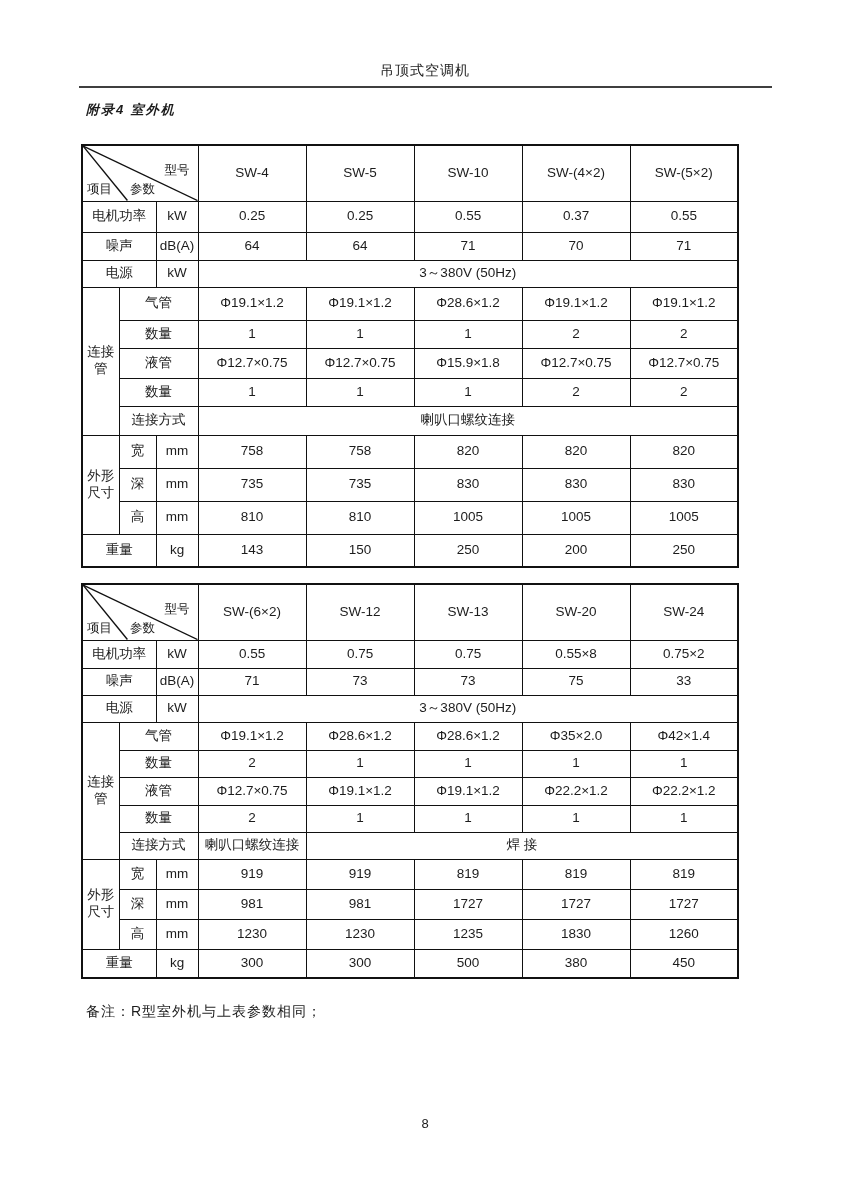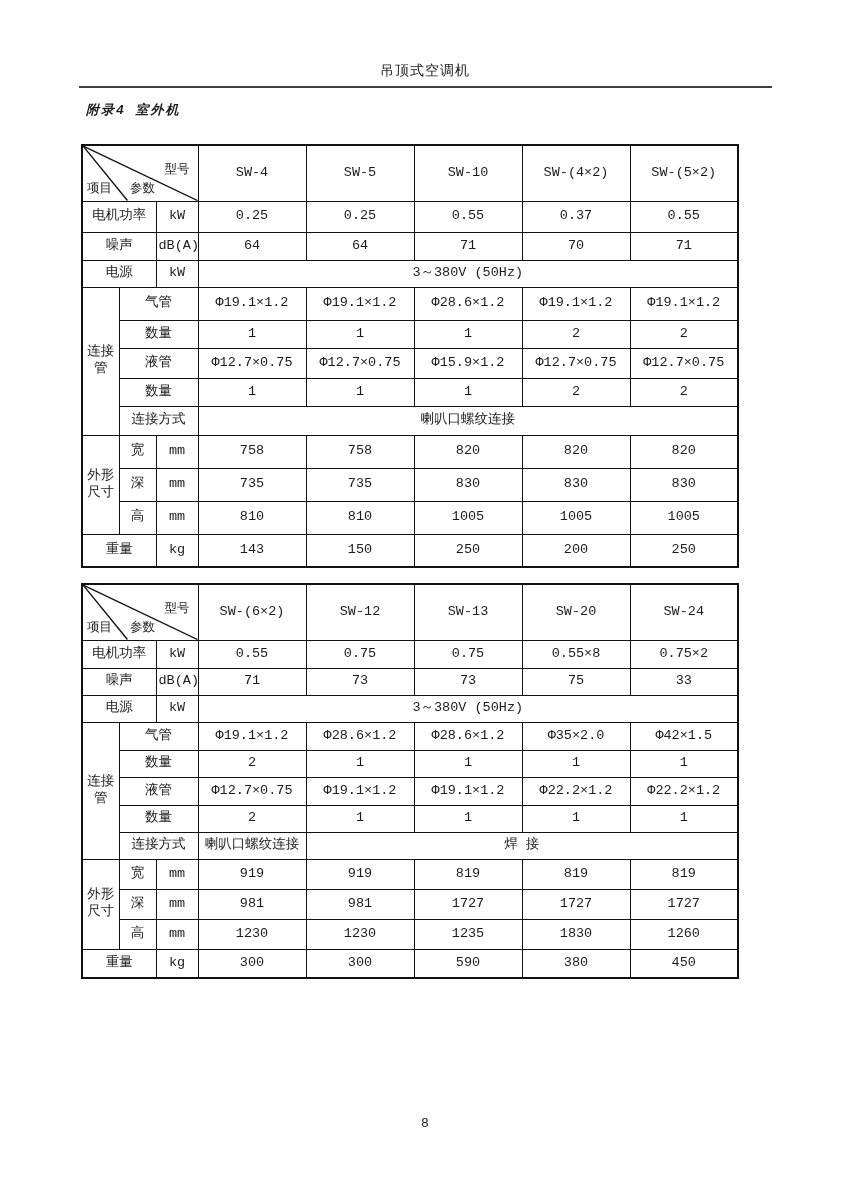--- a/index.html
+++ b/index.html
@@ -1,20 +1,20 @@
 <!DOCTYPE html>
 <html><head>
 <meta charset="utf-8">
 <style>
   * { margin:0; padding:0; box-sizing:border-box; }
   html,body { background:#e8e8e8; }
   .page {
     position:relative; width:850px; height:1202px; margin:0 auto;
     background:#ffffff; color:#1c1c1c;
-    font-family:Liberation Mono, monospace;
+    font-family:Liberation Sans, sans-serif;
   }
   .doc-header { position:absolute; top:62px; left:0; right:0; text-align:center;
     font-size:14px; letter-spacing:1px; }
   .rule { position:absolute; top:86px; left:79px; width:693px; height:2px; background:#3f3f3f; }
   .sec-title { position:absolute; top:101px; left:86px; font-size:13px;
     font-weight:bold; font-style:italic; letter-spacing:2px; }
   table.spec { border-collapse:collapse; table-layout:fixed; width:656px;
     position:absolute; left:81px; border:2px solid #111; }
   .t1 { top:144px; }
   .t2 { top:583px; }
@@ -109,21 +109,21 @@
       <td>1</td>
       <td>1</td>
       <td>1</td>
       <td>2</td>
       <td>2</td>
     </tr>
     <tr class="h30">
       <td colspan="2">液管</td>
       <td>Φ12.7×0.75</td>
       <td>Φ12.7×0.75</td>
-      <td>Φ15.9×1.2</td>
+      <td>Φ15.9×1.8</td>
       <td>Φ12.7×0.75</td>
       <td>Φ12.7×0.75</td>
     </tr>
     <tr class="h28">
       <td colspan="2">数量</td>
       <td>1</td>
       <td>1</td>
       <td>1</td>
       <td>2</td>
       <td>2</td>
@@ -223,21 +223,21 @@
       <td>kW</td>
       <td colspan="5">3～380V (50Hz)</td>
     </tr>
     <tr class="h28">
       <td class="grp" rowspan="5">连接管</td>
       <td colspan="2">气管</td>
       <td>Φ19.1×1.2</td>
       <td>Φ28.6×1.2</td>
       <td>Φ28.6×1.2</td>
       <td>Φ35×2.0</td>
-      <td>Φ42×1.5</td>
+      <td>Φ42×1.4</td>
     </tr>
     <tr class="h27">
       <td colspan="2">数量</td>
       <td>2</td>
       <td>1</td>
       <td>1</td>
       <td>1</td>
       <td>1</td>
     </tr>
     <tr class="h28">
@@ -287,22 +287,23 @@
       <td>1230</td>
       <td>1235</td>
       <td>1830</td>
       <td>1260</td>
     </tr>
     <tr class="h29">
       <td colspan="2">重量</td>
       <td>kg</td>
       <td>300</td>
       <td>300</td>
-      <td>590</td>
+      <td>500</td>
       <td>380</td>
       <td>450</td>
     </tr>
   </tbody>
     </table>
 
+  <div class="note">备注：R型室外机与上表参数相同；</div>
   <div class="pagenum">8</div>
 
 </div>
 
 </body></html>

